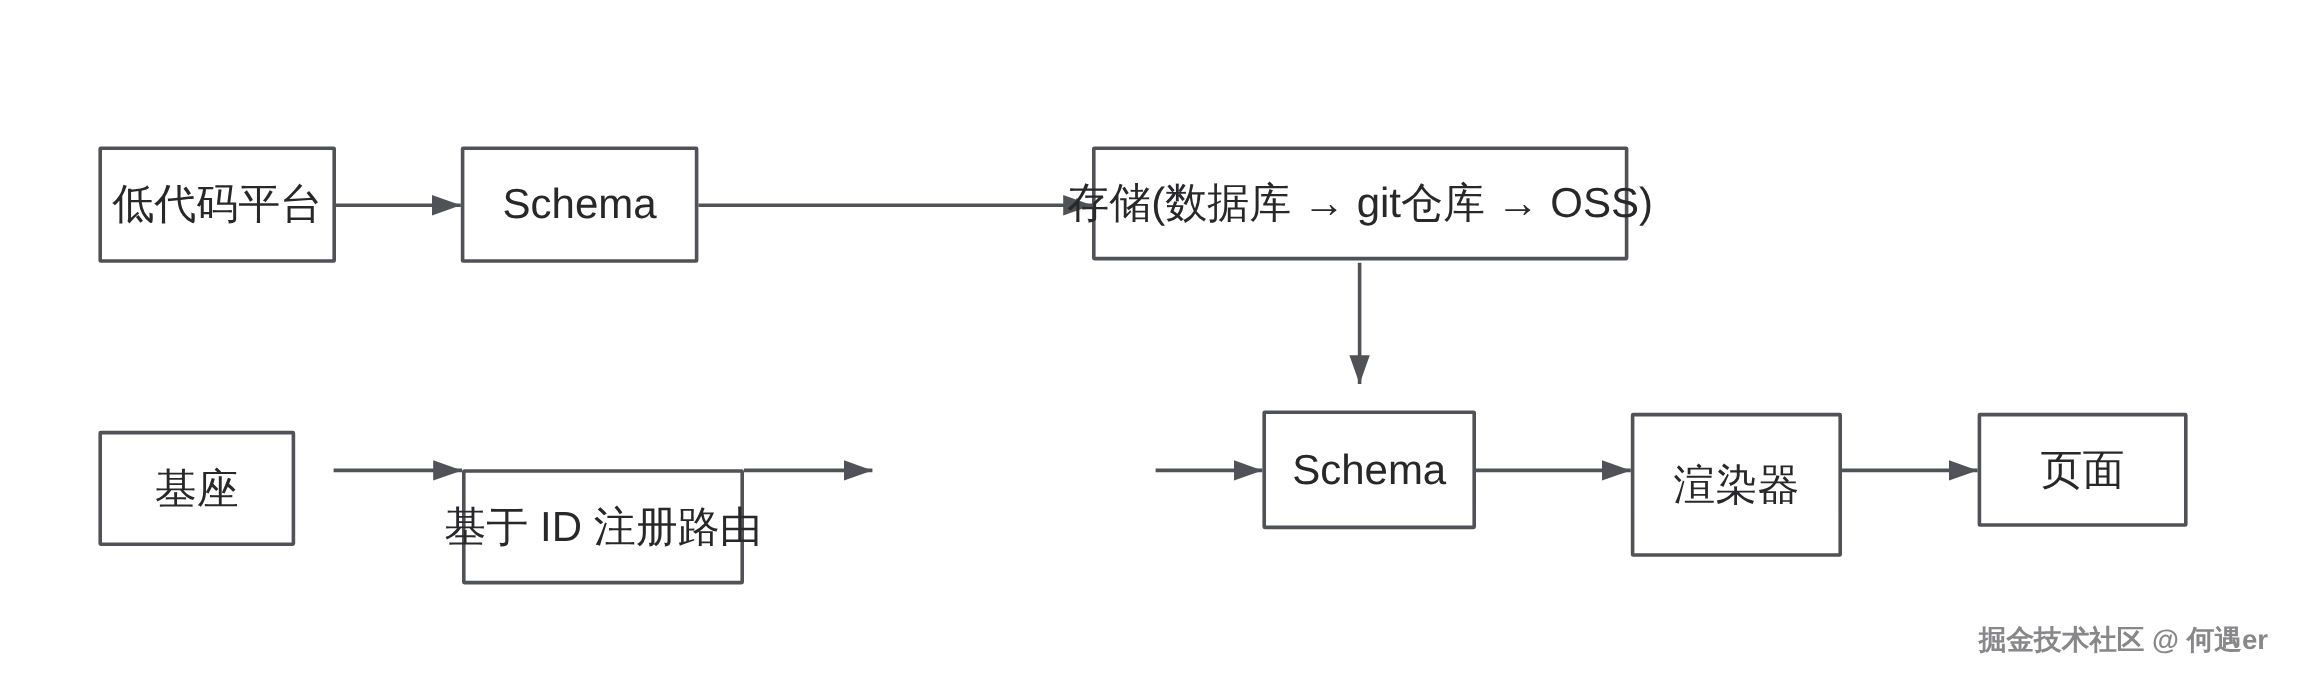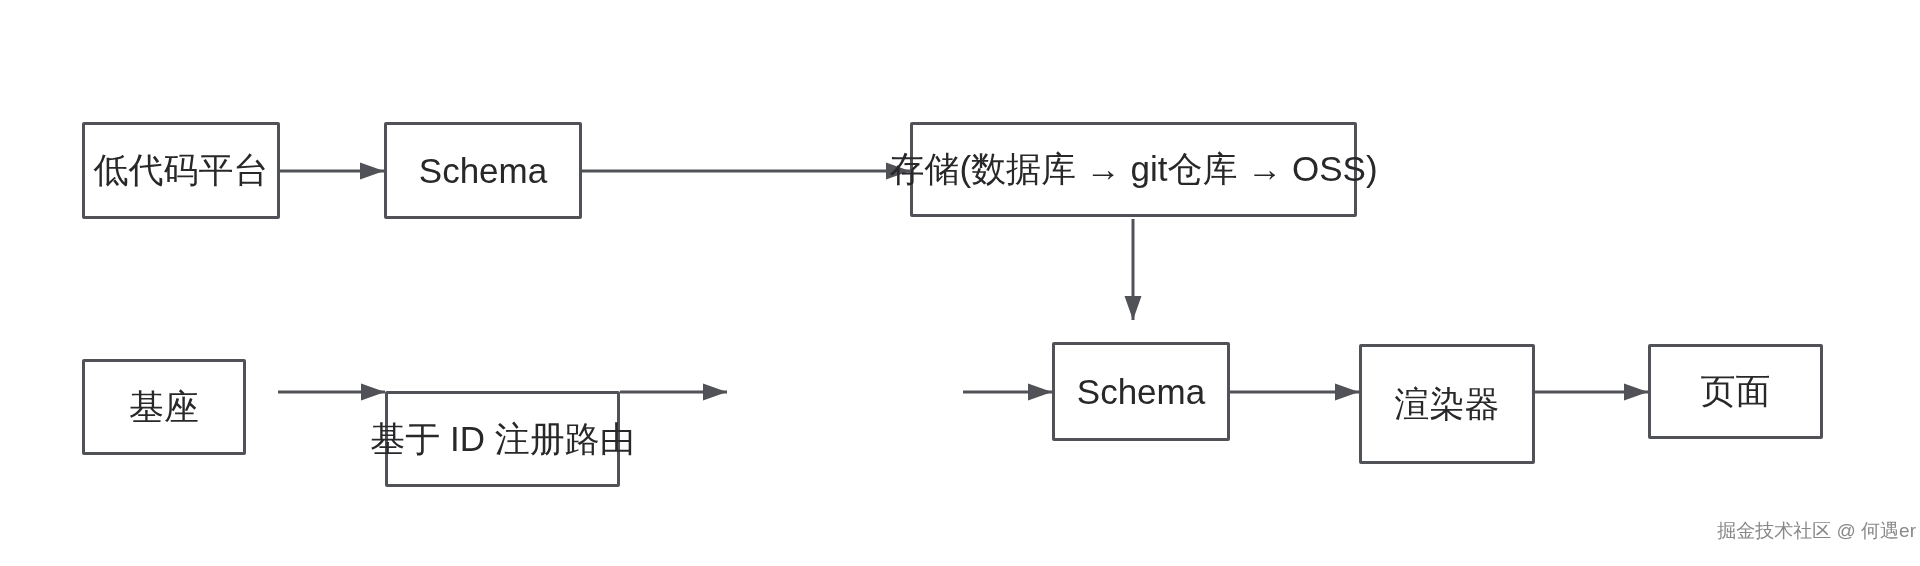--- a/index.html
+++ b/index.html
@@ -44,24 +44,24 @@
   
   #node-base          { left: 82px;   top: 343px; width: 164px; height: 96px; margin-top: 16px; }
   #node-route         { left: 385px;  top: 343px; width: 235px; height: 96px; margin-top: 48px; }
   #node-micro         { left: 727px;  top: 343px; width: 236px; height: 96px; }
   #node-schema-bottom { left: 1052px; top: 342px; width: 178px; height: 99px; }
   #node-renderer      { left: 1359px; top: 344px; width: 176px; height: 120px; }
   #node-page          { left: 1648px; top: 344px; width: 175px; height: 95px; }
 
   .watermark {
     position: absolute;
-    right: 4px;
+    right: 30px;
     top: 518px;
-    font-size: 19px;
-    font-weight: 400;
+    font-size: 23px;
+    font-weight: 700;
     color: #88888b;
     text-shadow: 1px 1px 0 #ffffff, 2px 2px 1px rgba(255,255,255,0.85);
     white-space: nowrap;
   }
 </style>
 </head>
 <body>
 
 <div class="canvas">
 

